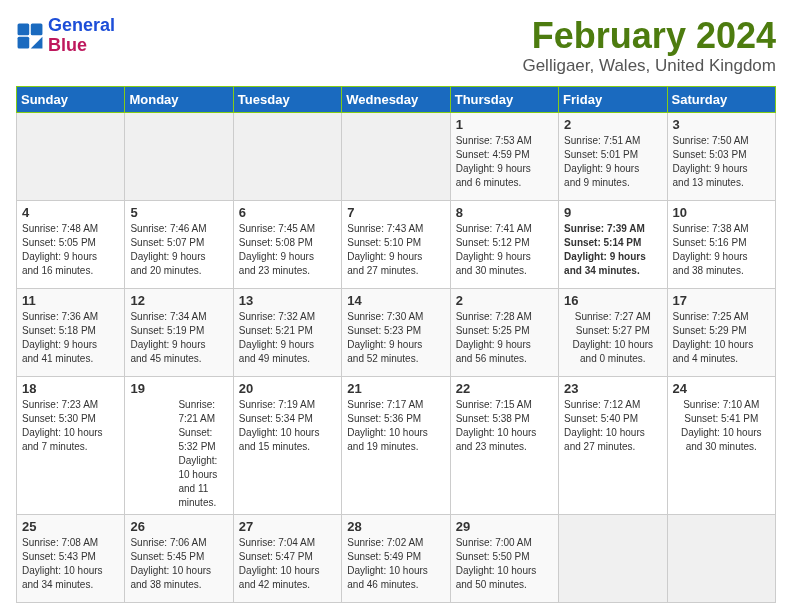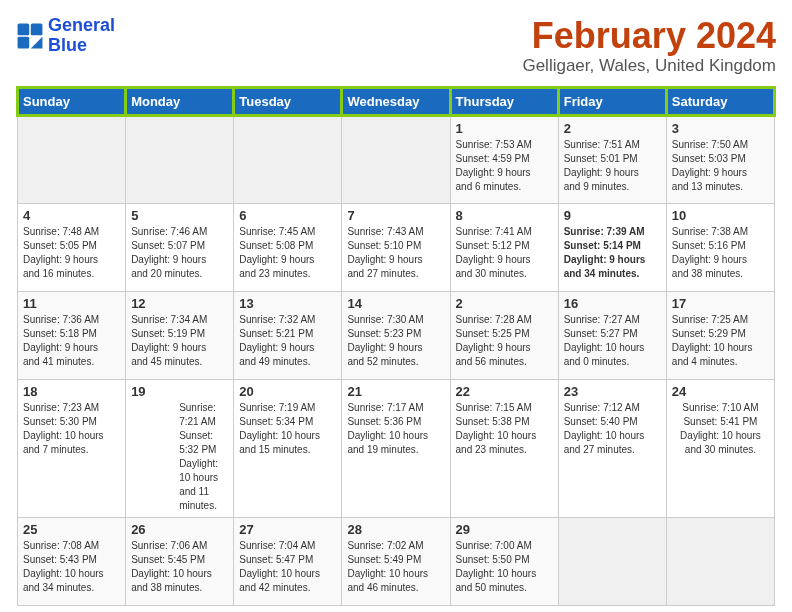--- a/index.html
+++ b/index.html
@@ -33,40 +33,40 @@
     .logo-icon {
       width: 28px;
       height: 28px;
     }
     .title-area {
       text-align: right;
     }
     .month-year {
       font-size: 36px;
       font-weight: bold;
-      color: #c2410c;
+      color: #4d7c0f;
       line-height: 1.1;
     }
     .location {
       font-size: 17px;
       color: #555;
     }
     table {
       width: 100%;
       border-collapse: collapse;
       table-layout: fixed;
     }
     thead th {
       background-color: #1a6abf;
       color: #fff;
       font-size: 13px;
       font-weight: bold;
       padding: 5px 4px;
       text-align: left;
-      border: 3px solid #84cc16;
+      border: 1px solid #84cc16;
     }
     tbody td {
       border: 1px solid #ccc;
       vertical-align: top;
       padding: 4px 5px;
       height: 88px;
       font-size: 10.5px;
       color: #333;
       background: #fff;
     }
@@ -95,21 +95,21 @@
   <div class="logo">
     <svg class="logo-icon" viewBox="0 0 36 36" xmlns="http://www.w3.org/2000/svg">
       <rect x="2" y="2" width="15" height="15" rx="2" fill="#1a6abf"></rect>
       <rect x="19" y="2" width="15" height="15" rx="2" fill="#1a6abf"></rect>
       <rect x="2" y="19" width="15" height="15" rx="2" fill="#1a6abf"></rect>
       <polygon points="19,34 34,19 34,34" fill="#1a6abf"></polygon>
     </svg>
     <div>
       <div class="logo-text">
         <span>General</span><br>
-        <span style="color:#1d4ed8;">Blue</span>
+        <span style="color:#be185d;">Blue</span>
       </div>
     </div>
   </div>
   <div class="title-area">
     <div class="month-year">February 2024</div>
     <div class="location">Gelligaer, Wales, United Kingdom</div>
   </div>
 </div>
 
 <table>
@@ -234,21 +234,21 @@
         </td>
         <td>
           <div class="day-number">2</div>
           <div class="day-info" style="white-space: pre-line;">Sunrise: 7:28 AM
 Sunset: 5:25 PM
 Daylight: 9 hours
 and 56 minutes.</div>
         </td>
         <td>
           <div class="day-number">16</div>
-          <div class="day-info" style="white-space: pre-line;">Sunrise: 7:27 AM
+          <div class="day-info" style="white-space: pre-line; text-align: center;">Sunrise: 7:27 AM
 Sunset: 5:27 PM
 Daylight: 10 hours
 and 0 minutes.</div>
         </td>
         <td>
           <div class="day-number">17</div>
           <div class="day-info" style="white-space: pre-line;">Sunrise: 7:25 AM
 Sunset: 5:29 PM
 Daylight: 10 hours
 and 4 minutes.</div>

